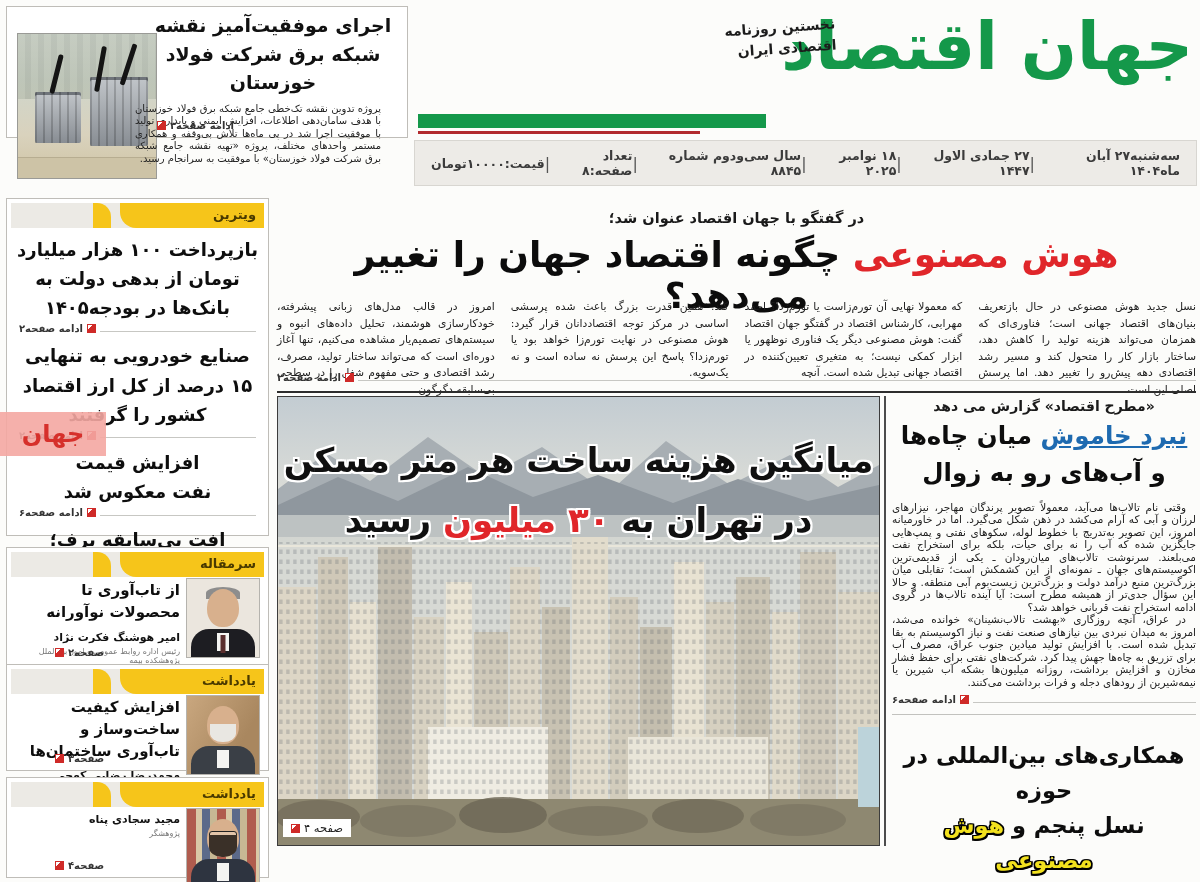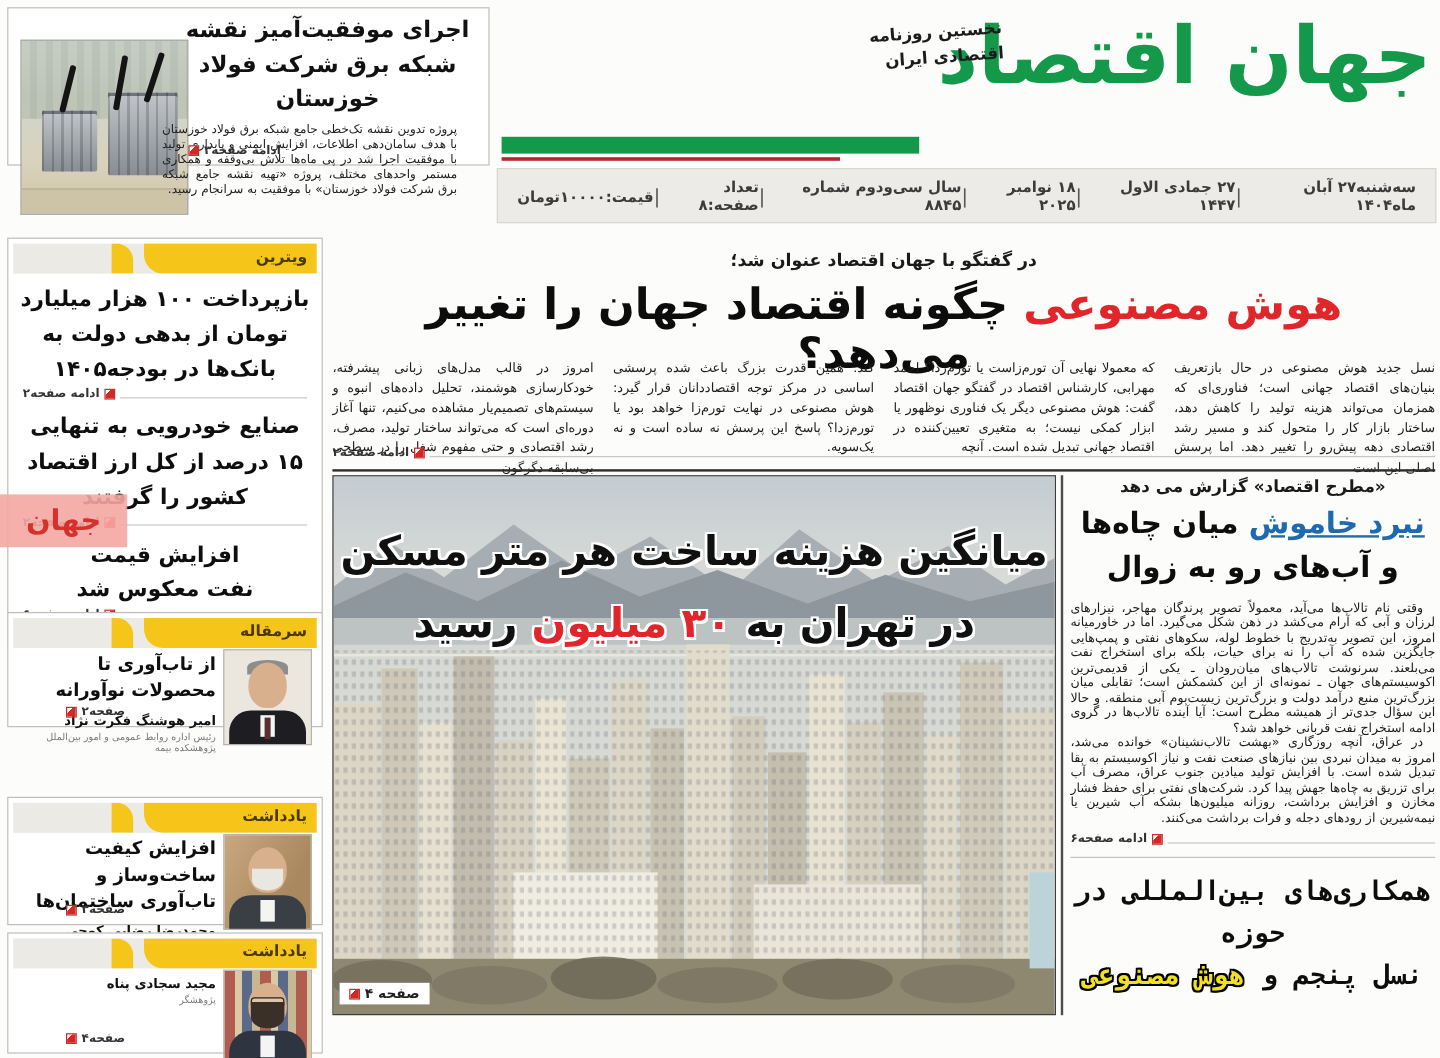--- a/index.html
+++ b/index.html
@@ -79,21 +79,21 @@
   .v-title{font-size:18px;font-weight:800;line-height:1.62;text-align:center;color:#0e0e0e;direction:rtl;}
   .v-cont{margin:1px 6px 4px 6px;}
   .v-title.small{font-size:18px;}
 
   
   .mini-box .txt{position:absolute;right:88px;left:10px;top:32px;text-align:right;direction:rtl;}
   .mini-title{font-size:15px;font-weight:800;line-height:1.45;color:#0e0e0e;}
   .mini-author{font-size:11px;font-weight:700;color:#111;margin-top:7px;}
   .mini-role{font-size:8px;color:#777;margin-top:3px;}
   .mini-page{position:absolute;left:8px;bottom:6px;display:flex;align-items:center;gap:4px;direction:ltr;padding-left:40px;}
-  #editorial{left:6px;top:510px;width:263px;height:96px;}
+  #editorial{left:6px;top:547px;width:263px;height:118px;}
   #note1{left:6px;top:664px;width:263px;height:107px;}
   #note2{left:6px;top:777px;width:263px;height:101px;}
 
   
   .hs{position:absolute;right:8px;top:30px;width:72px;height:78px;border:1px solid #b5b3ae;overflow:hidden;}
   .hs .head{position:absolute;left:50%;transform:translateX(-50%);top:10px;width:32px;height:38px;
     border-radius:50% 50% 46% 46%;background:#d8b08d;}
   .hs .suit{position:absolute;left:50%;transform:translateX(-50%);bottom:-6px;width:64px;height:34px;
     border-radius:18px 18px 0 0;background:#1d1d22;}
   .hs .shirt{position:absolute;left:50%;transform:translateX(-50%);bottom:6px;width:12px;height:18px;background:#f4f4f2;}
@@ -120,35 +120,35 @@
   
   #photo{left:277px;top:396px;width:603px;height:450px;border:1px solid #3c3c3c;box-sizing:border-box;overflow:hidden;background:#d7d9d4;}
   #photo svg{position:absolute;inset:0;}
   .photo-ov{position:absolute;left:0;right:0;top:46px;text-align:center;direction:rtl;z-index:3;}
   .ov-line{font-size:34px;font-weight:900;color:#101010;line-height:1.0;
     text-shadow:-2px -2px 0 #fff,2px -2px 0 #fff,-2px 2px 0 #fff,2px 2px 0 #fff,0 -2px 0 #fff,0 2px 0 #fff,-2px 0 0 #fff,2px 0 0 #fff;}
   .ov-line+.ov-line{margin-top:26px;}
   .ov-red{color:#e0262a;}
   .photo-badge{position:absolute;left:5px;bottom:8px;background:#fff;padding:2px 8px;z-index:4;
     display:flex;align-items:center;gap:4px;direction:ltr;}
-  .photo-badge .t{font-size:11.5px;font-weight:700;color:#222;}
+  .photo-badge .t{font-size:11.5px;font-weight:400;color:#222;}
 
   
   #vsep{left:884px;top:396px;width:2px;height:450px;background:#4c4c4c;}
 
   
   #rightcol{left:892px;top:398px;width:304px;direction:rtl;}
   .w-kicker{text-align:center;font-size:14px;font-weight:700;color:#1a1a1a;}
   .w-head{text-align:center;font-size:24.5px;font-weight:900;line-height:1.5;margin-top:4px;color:#0d0d0d;}
   .w-head .blue{color:#1e6ab0;text-decoration:underline;}
   .w-body{margin-top:9px;font-size:10.5px;line-height:12.5px;text-align:justify;color:#1d1d1d;}
   .w-body p{margin:0;text-indent:10px;}
   .w-cont{margin-top:6px;}
   .r-divider{height:1px;background:#c2c2be;margin-top:9px;}
-  .coop-head{text-align:center;font-size:22.5px;font-weight:900;line-height:1.55;margin-top:12px;color:#0d0d0d;font-family:Liberation Mono, monospace;}
+  .coop-head{text-align:center;font-size:22.5px;font-weight:900;line-height:1.55;margin-top:23px;color:#0d0d0d;}
   .coop-yellow{color:#f2e11e;
     text-shadow:-1.5px -1.5px 0 #000,1.5px -1.5px 0 #000,-1.5px 1.5px 0 #000,1.5px 1.5px 0 #000,0 -1.5px 0 #000,0 1.5px 0 #000,-1.5px 0 0 #000,1.5px 0 0 #000;}
 </style>
 </head>
 <body>
 
 <div class="page">
 
   <div class="box" id="steel-box">
     <div class="steel-title rtl">اجرای موفقیت‌آمیز نقشه شبکه برق شرکت فولاد خوزستان</div>

